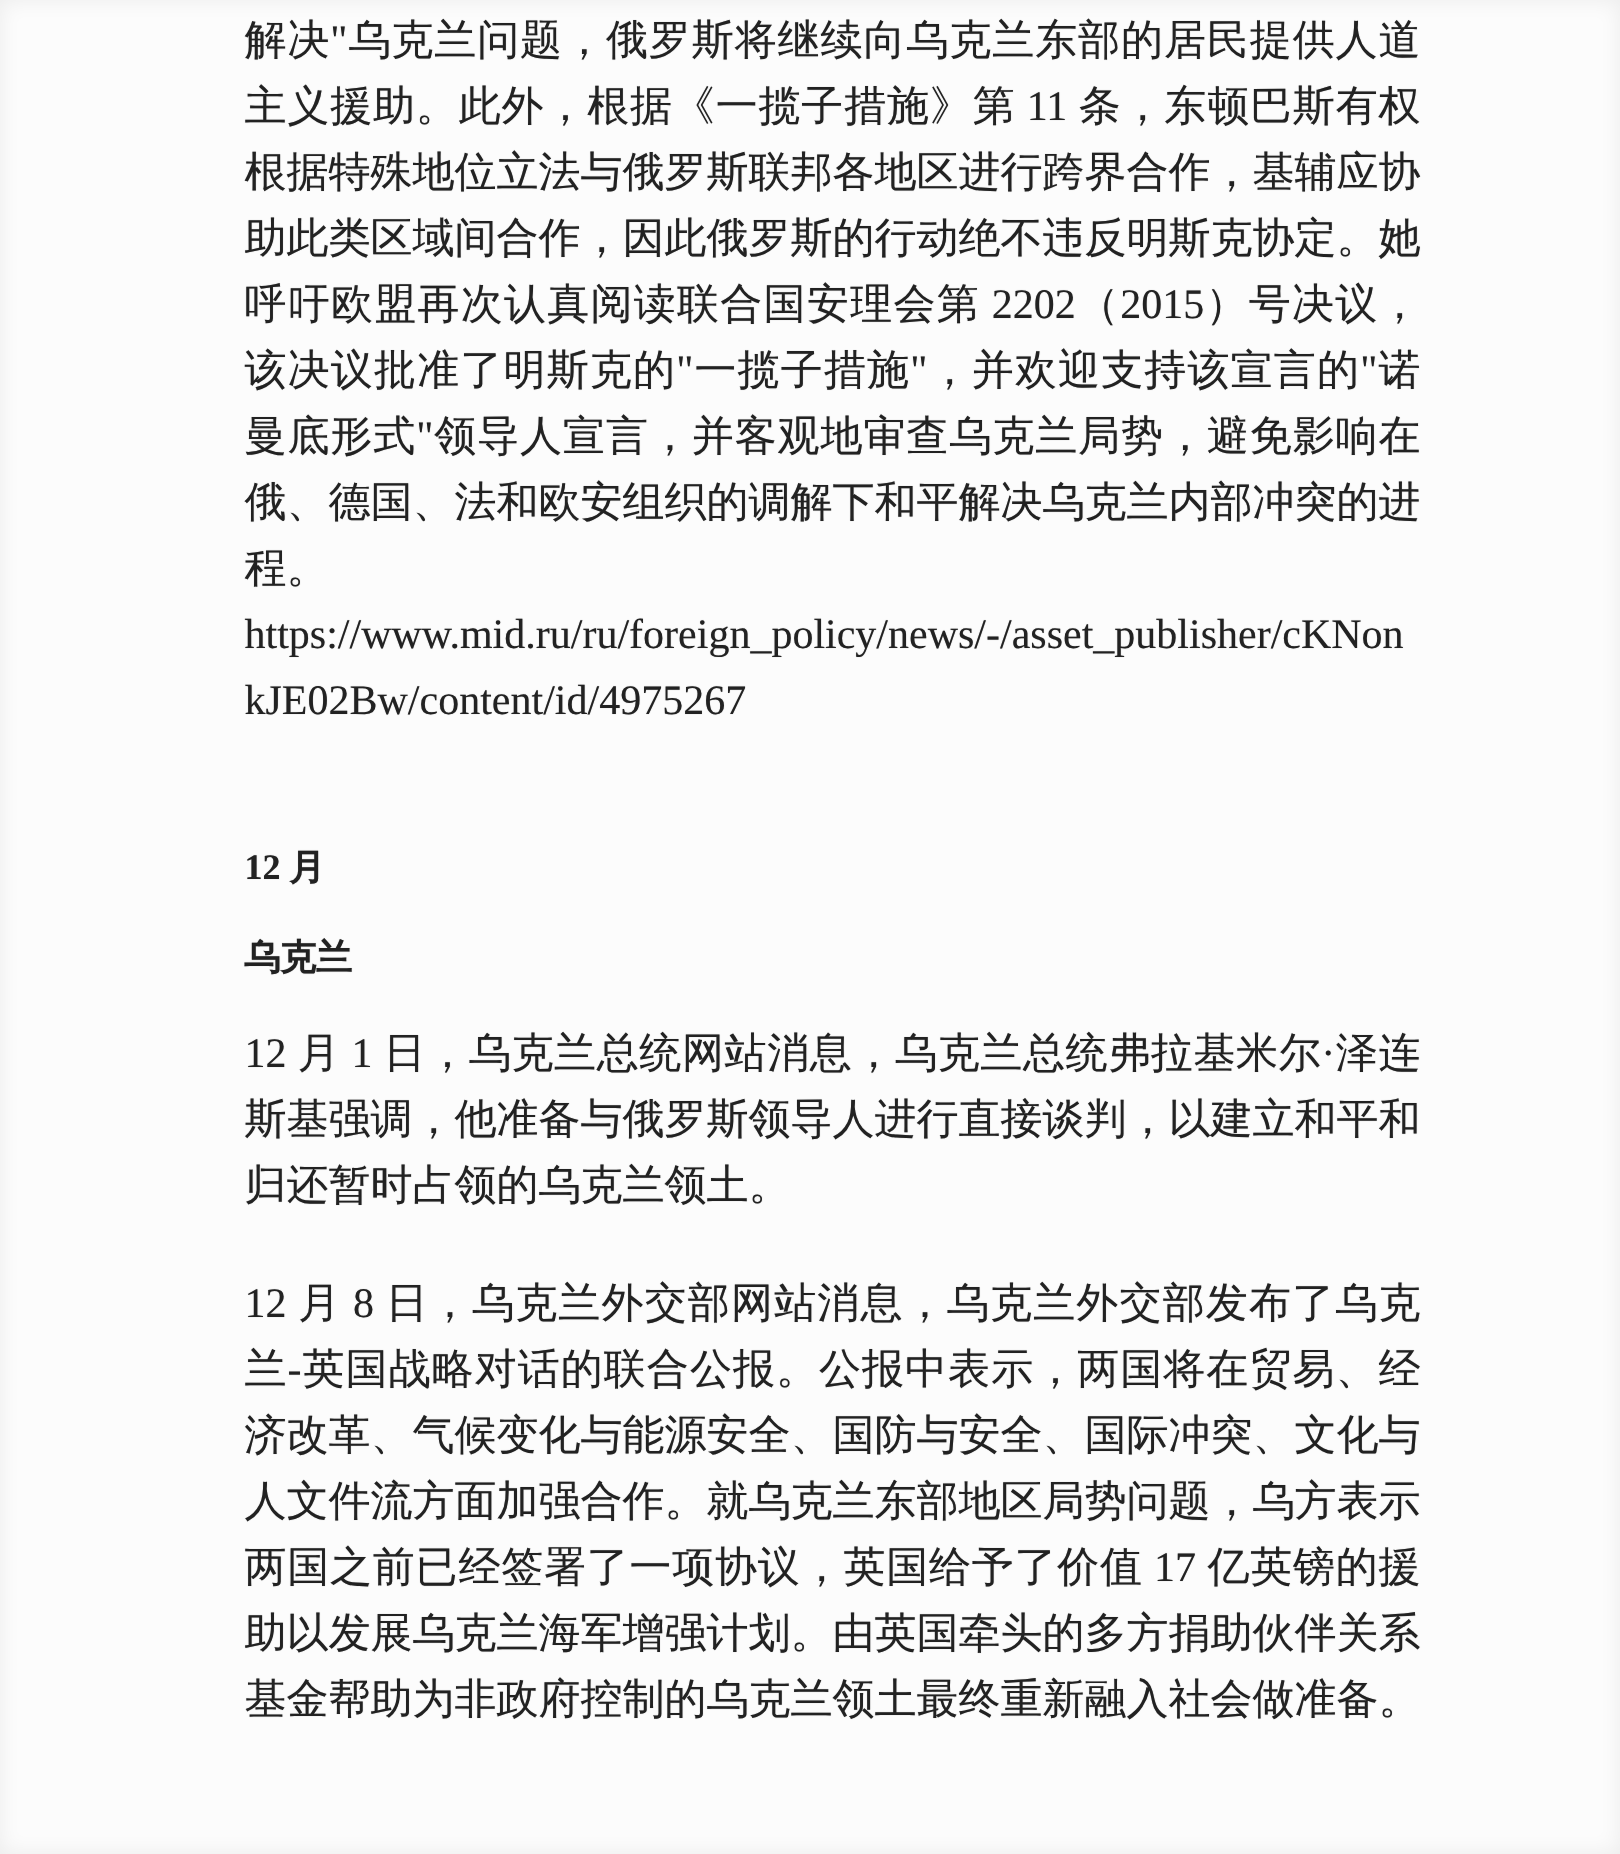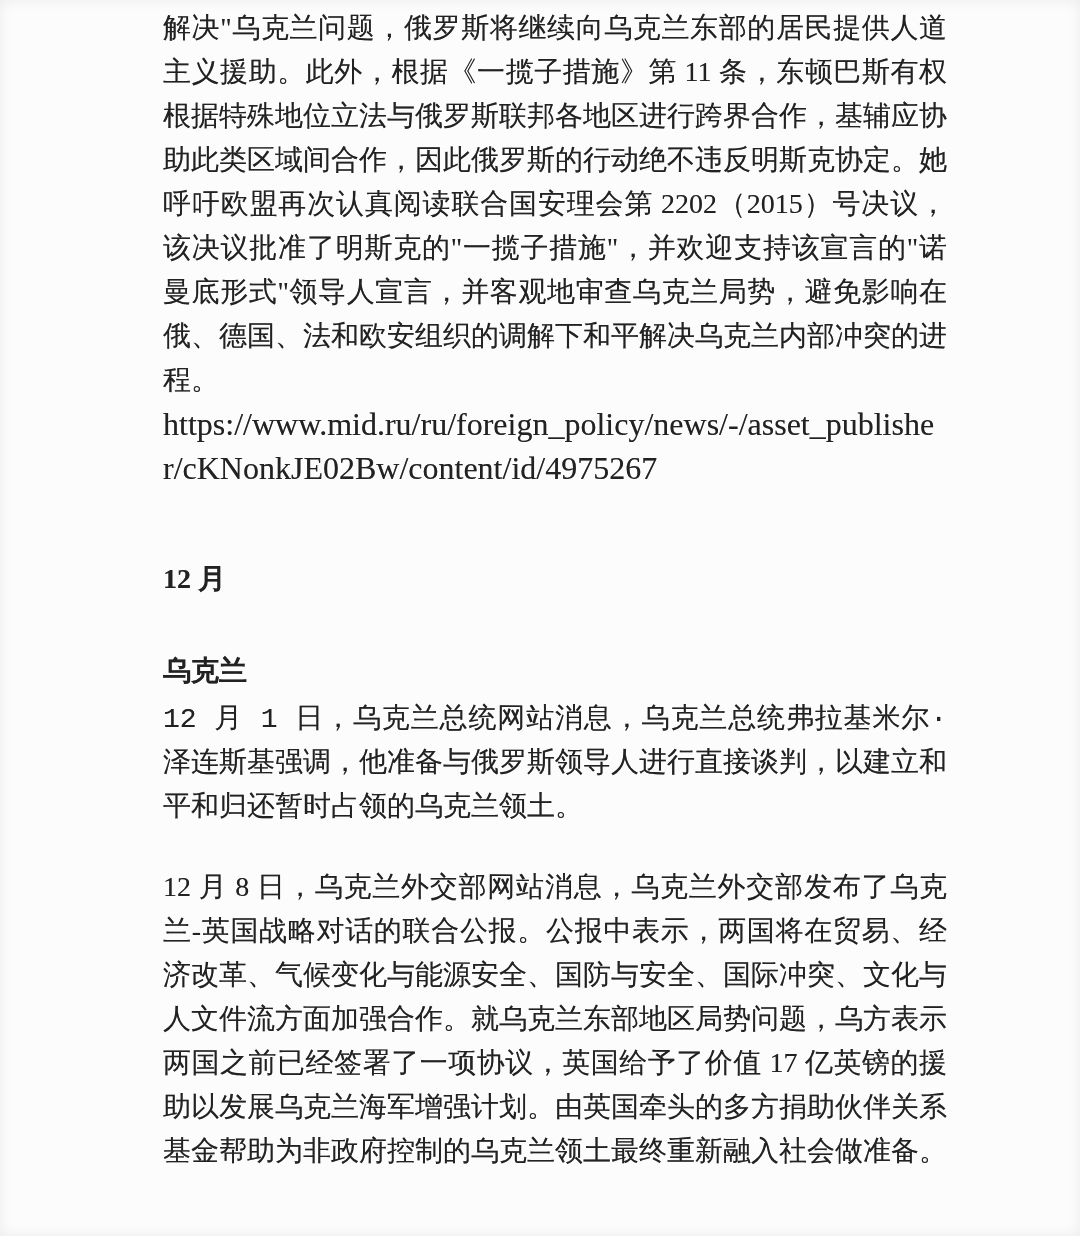--- a/index.html
+++ b/index.html
@@ -36,44 +36,43 @@
     line-height: 44px;
     text-align: justify;
     text-justify: inter-ideograph;
     word-break: normal;
   }
   .para-first {
     margin-top: 6px;
   }
   .url {
     margin: 0;
-    font-size: 32px;
+    font-size: 28px;
     line-height: 44px;
     text-align: left;
     word-break: break-all;
     color: #222222;
     text-decoration: none;
     display: block;
   }
   .heading {
     margin: 0;
-    font-size: 28px;
+    font-size: 24px;
     line-height: 44px;
     font-weight: bold;
     text-align: left;
   }
   .heading-month {
     margin-top: 67px;
   }
   .heading-country {
-    margin-top: 48px;
+    margin-top: 16px;
   }
   .para-zelensky {
-    margin-top: 5px;
-    font-family: Liberation Mono, monospace;
+    margin-top: 20px;
   }
   .para-communique {
     margin-top: 35px;
   }
 </style>
 </head>
 <body>
 
 <div class="page">
   <div class="content">

